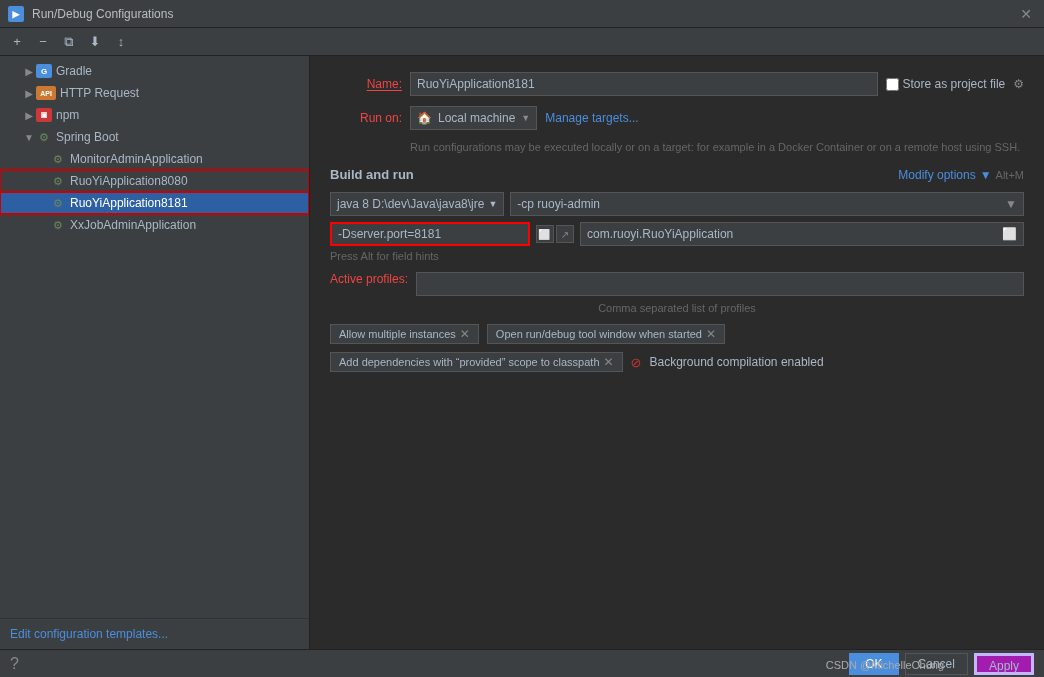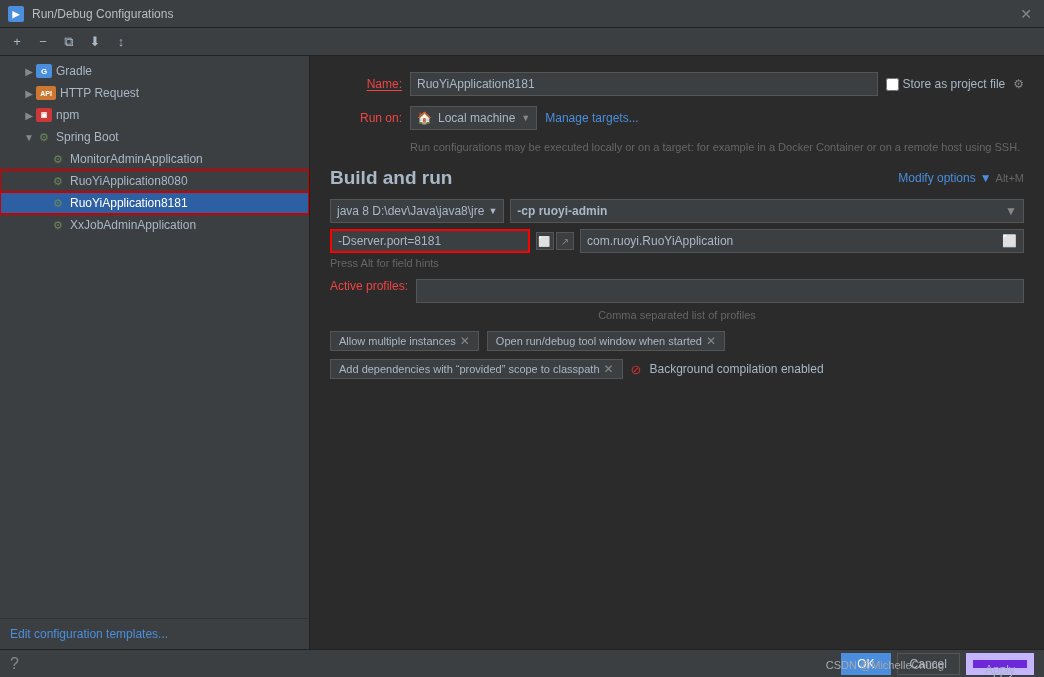--- a/index.html
+++ b/index.html
@@ -179,21 +179,21 @@
     
     .section-header {
       display: flex;
       align-items: center;
       justify-content: space-between;
       margin-bottom: 10px;
       margin-top: 4px;
     }
     .section-title {
       color: #a9b7c6;
-      font-size: 19px;
+      font-size: 13px;
       font-weight: bold;
     }
     .modify-options {
       color: #4a8edd;
       cursor: pointer;
       font-size: 12px;
     }
     .modify-shortcut {
       color: #666;
       font-size: 11px;
@@ -221,21 +221,20 @@
     .cp-dropdown {
       flex: 1;
       background: #3c3f41;
       border: 1px solid #555;
       color: #a9b7c6;
       padding: 2px 6px;
       font-size: 12px;
       height: 24px;
       display: flex; align-items: center; justify-content: space-between;
       cursor: pointer;
-      font-weight: bold;
     }
 
     
     .vm-row {
       display: flex;
       align-items: center;
       gap: 6px;
       margin-bottom: 4px;
     }
     .vm-input {
@@ -364,23 +363,23 @@
     .btn-cancel {
       background: #3c3f41;
       color: #a9b7c6;
       border: 1px solid #555;
       padding: 3px 12px;
       font-size: 12px;
       cursor: pointer;
       height: 22px;
     }
     .btn-apply {
-      background: #6d28d9;
-      color: #a9b7c6;
-      border: 7px solid #c4b5fd;
+      background: #a21caf;
+      color: #a9b7c6;
+      border: 3px solid #c4b5fd;
       padding: 3px 12px;
       font-size: 12px;
       cursor: pointer;
       height: 22px;
     }
 
     
     .watermark {
       position: absolute;
       right: 100px;

